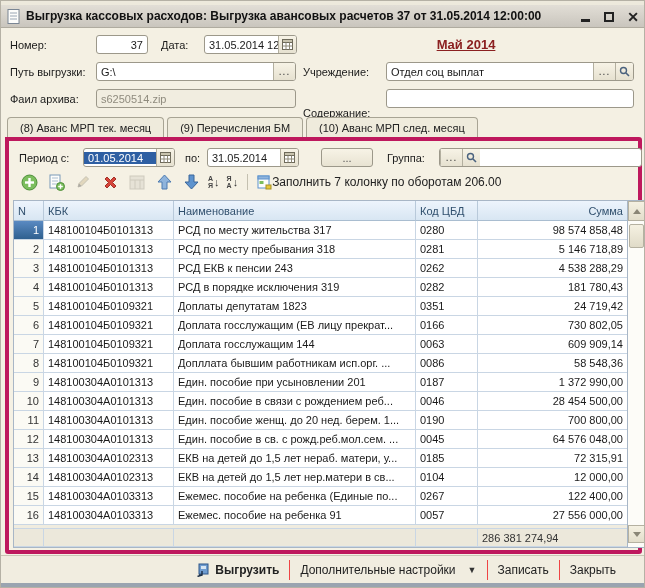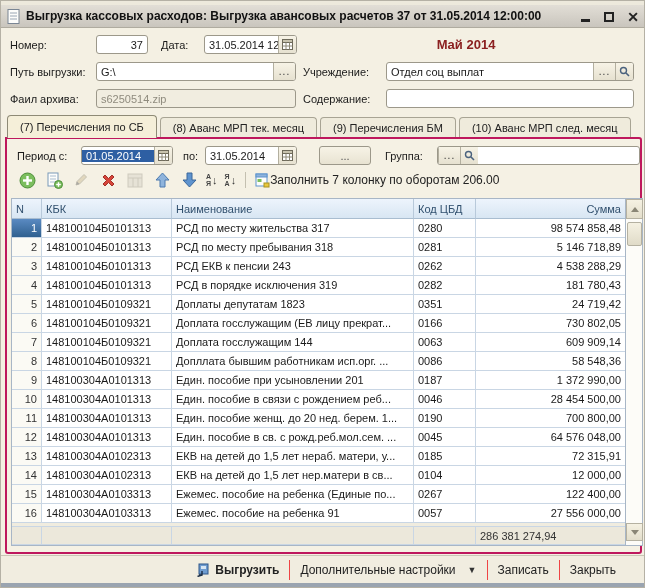--- a/index.html
+++ b/index.html
@@ -48,21 +48,21 @@
   
   .tabbar { position:absolute; left:6px; top:114px; width:634px; height:23px; display:flex; gap:3px; align-items:flex-end; }
   .tab {
     height:21px; padding:0 12px; display:flex; align-items:center;
     background:#EFEBDC; border:1px solid #A8A494; border-bottom:none;
     border-radius:4px 4px 0 0; white-space:nowrap; cursor:default; color:#222;
   }
   .tab.active { height:23px; background:#F5EFD9; border-color:#8E8A76; position:relative; z-index:3; }
   .panel {
     position:absolute; left:4px; top:136px; width:637px; height:417px;
-    border:2px solid #be185d; background:#F5F1E4; border-radius:0 3px 3px 3px;
+    border:4px solid #be185d; background:#F5F1E4; border-radius:0 3px 3px 3px;
   }
   
   .tbar { position:absolute; left:10px; top:30px; height:22px; display:flex; align-items:center; gap:7px; }
   .tico { width:20px; height:18px; display:flex; align-items:center; justify-content:center; cursor:default; }
   .tsep { width:1px; height:16px; background:#C4C0B0; margin:0 2px; }
   .fillbtn { display:flex; align-items:center; cursor:default; }
   .fillbtn span { font-size:12px; color:#222; white-space:nowrap; }
   .sortico { display:flex; align-items:center; gap:1px; font-weight:bold; color:#444; cursor:default; }
   .sortico .letters { display:flex; flex-direction:column; font-size:7px; line-height:7px; }
   .sortico .arr { font-size:11px; color:#333; }
@@ -154,21 +154,21 @@
     <div class="inbtn sq">
       <svg width="11" height="11" viewBox="0 0 11 11">
         <rect x="0.5" y="0.5" width="10" height="10" fill="#fff" stroke="#6E6A5A"></rect>
         <rect x="0.5" y="0.5" width="10" height="3" fill="#C8C3AE" stroke="#6E6A5A"></rect>
         <line x1="4" y1="3.5" x2="4" y2="10.5" stroke="#8E8A78"></line>
         <line x1="7.5" y1="3.5" x2="7.5" y2="10.5" stroke="#8E8A78"></line>
         <line x1="0.5" y1="7" x2="10.5" y2="7" stroke="#8E8A78"></line>
       </svg>
     </div>
   </div>
-  <div class="banner" style="left:400px; top:36px; width:130px;">Май 2014</div>
+  <div class="banner" style="left:400px; top:36px; width:130px;text-decoration:underline;">Май 2014</div>
 
   <div class="lbl" style="left:9px; top:63px;">Путь выгрузки:</div>
   <div class="field" style="left:95px; top:61px; width:200px;">
     <div class="val">G:\</div>
     <div class="inbtn dots">...</div>
   </div>
   <div class="lbl" style="left:302px; top:63px;">Учреждение:</div>
   <div class="field" style="left:385px; top:61px; width:248px;">
     <div class="val">Отдел соц выплат</div>
     <div class="inbtn dots">...</div>
@@ -177,27 +177,26 @@
         <circle cx="4.5" cy="4.5" r="3" fill="none" stroke="#4A627E" stroke-width="1.4"></circle>
         <line x1="7" y1="7" x2="10" y2="10" stroke="#4A627E" stroke-width="1.6"></line>
       </svg>
     </div>
   </div>
 
   <div class="lbl" style="left:9px; top:90px;">Фаил архива:</div>
   <div class="field disabled" style="left:95px; top:88px; width:200px;">
     <div class="val">s6250514.zip</div>
   </div>
-  <div class="lbl" style="left:302px; top:90px;">Содержание:</div>
+  <div class="lbl" style="left:302px; top:104px;">Содержание:</div>
   <div class="field" style="left:385px; top:88px; width:248px;">
     <div class="val"></div>
   </div>
 
   <div class="tabbar">
-      <div class="tab active">(7) Перечисления по СБ</div>
       <div class="tab">(8) Аванс МРП тек. месяц</div>
       <div class="tab">(9) Перечисления БМ</div>
       <div class="tab">(10) Аванс МРП след. месяц</div>
     </div>
 
   <div class="panel">
 
     <div class="lbl" style="left:10px; top:9px;">Период с:</div>
     <div class="field" style="left:74px; top:7px; width:92px;">
       <div class="val selblue">01.05.2014</div>

